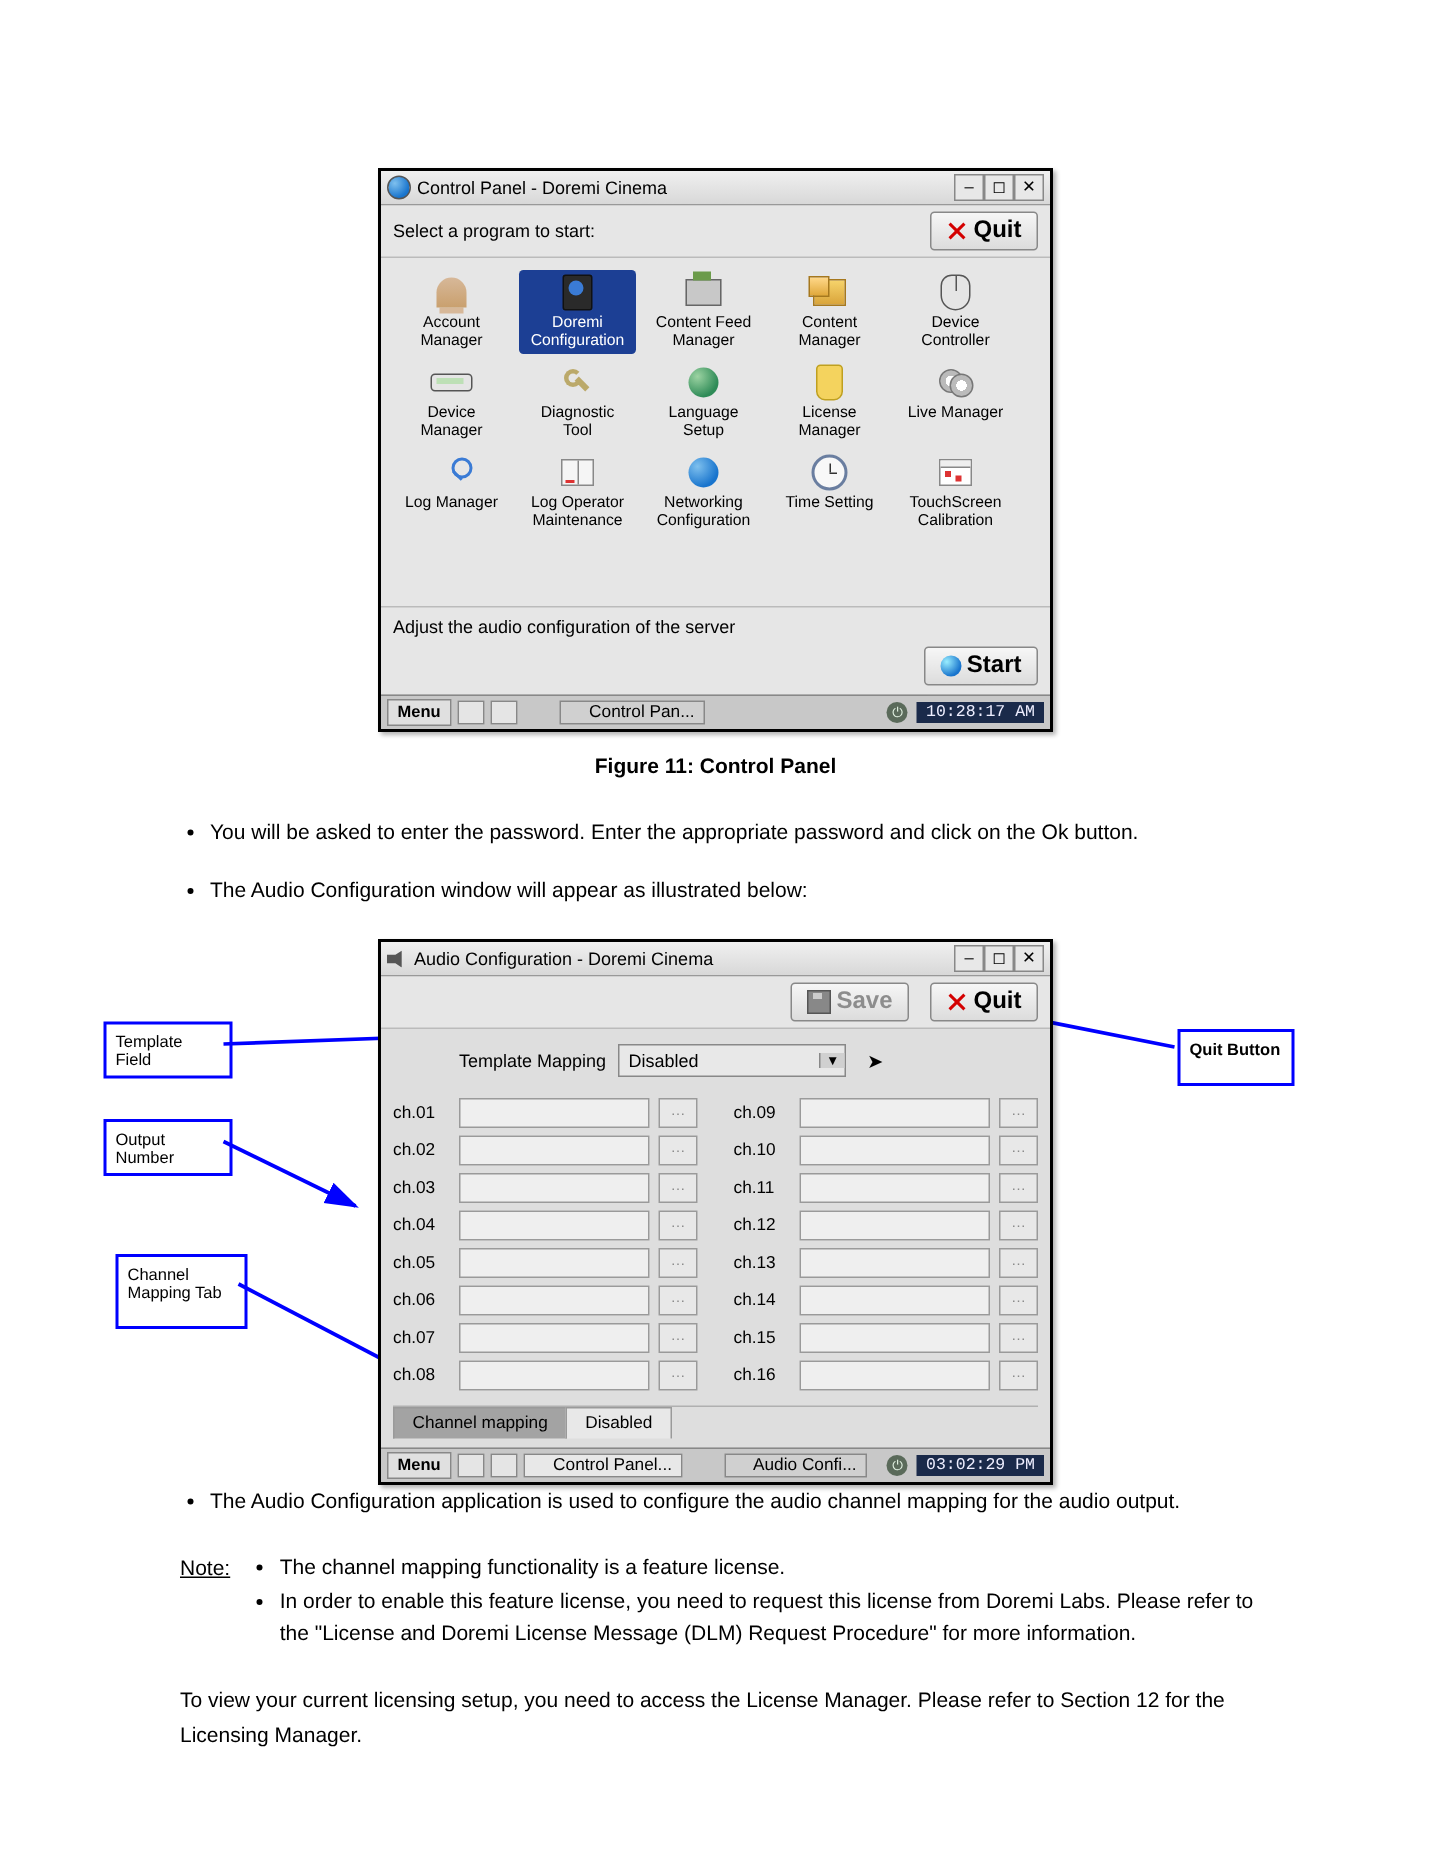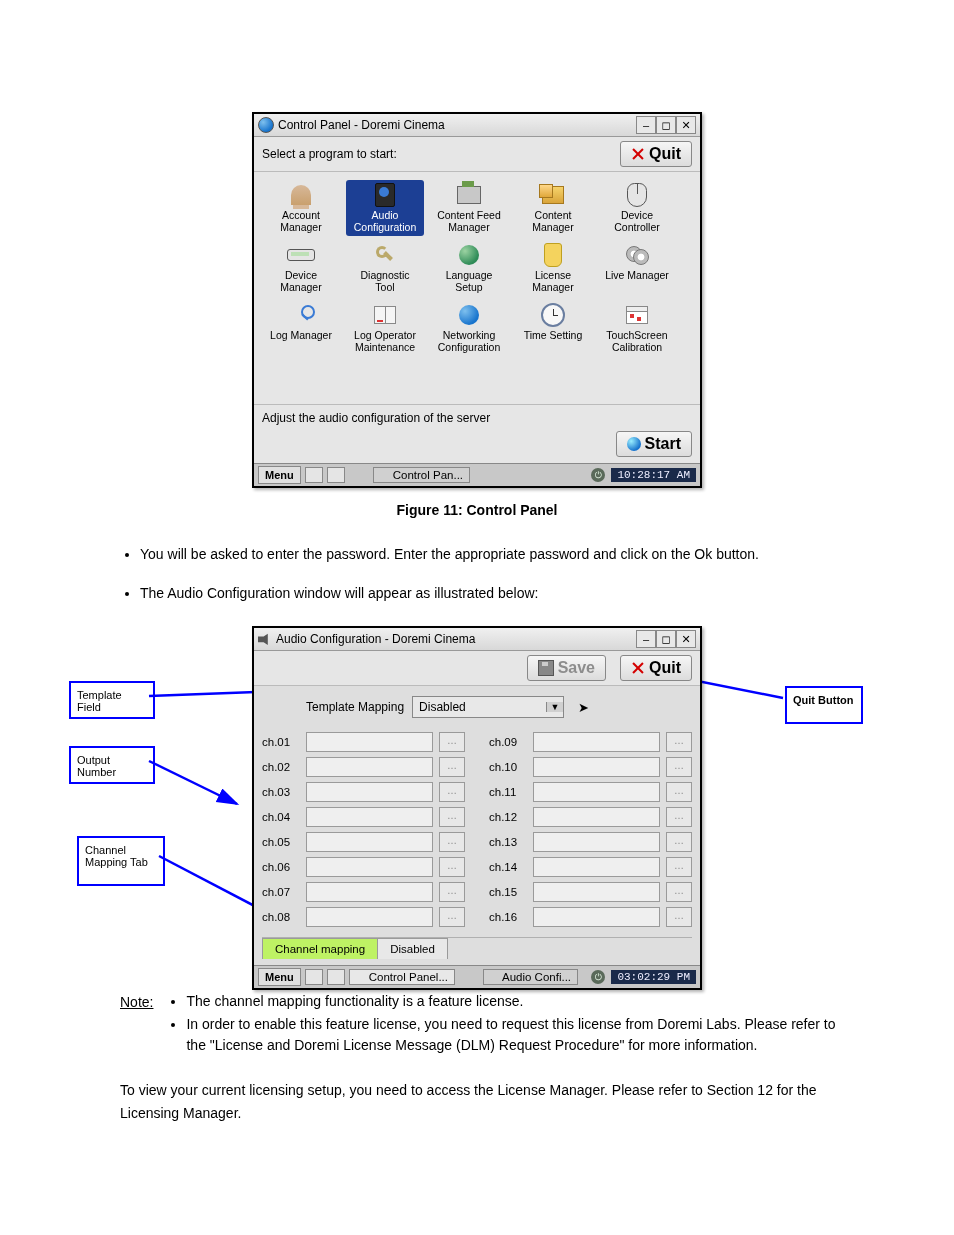--- a/index.html
+++ b/index.html
@@ -83,21 +83,21 @@
   .dropdown .val { flex:1; padding:0 6px; }
   .dropdown .dd { width:16px; border-left:1px solid #888; background:#d0d0d0; text-align:center; font-size:9px; }
   .chgrid { display:flex; gap:24px; }
   .chcol { flex:1; display:flex; flex-direction:column; gap:5px; }
   .chrow { display:flex; align-items:center; gap:6px; font-size:11.5px; }
   .chrow .lbl { width:38px; }
   .chrow .field { flex:1; height:18px; border:1px solid #9a9a9a; background:#efefef; }
   .chrow .more { width:24px; height:18px; border:1px solid #9a9a9a; background:#e8e8e8; font-size:10px; color:#8a8a8a; text-align:center; line-height:16px; }
   .tabs { display:flex; margin-top:10px; border-top:1px solid #b0b0b0; padding-top:0; }
   .tab { padding:4px 12px; font-size:11.5px; border:1px solid #9a9a9a; border-bottom:0; background:#e8e8e8; margin-right:-1px; }
-  .tab:first-child { background:#bef264; }
+  .tab:first-child { background:#a3a3a3; }
   .curs { position:absolute; font-size:13px; color:#000; pointer-events:none; }
 
   .figlabel { text-align:center; font-weight:bold; margin:14px 0 26px; }
   ul.bullets { margin:0 0 22px 140px; padding:0; list-style:disc; width:700px; max-width:100%; }
   ul.bullets li { margin-bottom:18px; line-height:1.5; }
   .note { margin:0 0 20px 120px; display:flex; gap:10px; width:720px; align-items:flex-start; line-height:1.5;}
   .note .u { text-decoration:underline; font-weight:normal; flex-shrink:0; padding-top:2px;}
   .note ul { margin:1px; padding-left:22px; list-style:disc;}
   .note ul li { margin-bottom:2px; }
   .body-text { margin:0 120px 26px; line-height:1.6; }
@@ -137,21 +137,21 @@
               <div class="glyph">
                 <div class="g-person"></div>
               </div>
               <div>Account</div>
               <div>Manager</div>
             </div>
             <div class="appicon sel">
               <div class="glyph">
                 <div class="g-speaker"></div>
               </div>
-              <div>Audio</div>
+              <div>Doremi</div>
               <div>Configuration</div>
             </div>
             <div class="appicon">
               <div class="glyph">
                 <div class="g-printer"></div>
               </div>
               <div>Content Feed</div>
               <div>Manager</div>
             </div>
             <div class="appicon">
@@ -427,20 +427,23 @@
         </span>
         <div class="right">
           <span class="power">⏻</span>
           <span class="clock">03:02:29 PM</span>
         </div>
       </div>
     </div>
   </div>
 </div>
 
+<ul class="bullets">
+      <li>The Audio Configuration application is used to configure the audio channel mapping for the audio output.</li>
+    </ul>
 
 <div class="note">
   <span class="u">Note:</span>
   <ul>
     <li>The channel mapping functionality is a feature license.</li>
     <li>In order to enable this feature license, you need to request this license from Doremi Labs. Please refer to the "License and Doremi License Message (DLM) Request Procedure" for more information.</li>
   </ul>
 </div>
 
 <p class="body-text">To view your current licensing setup, you need to access the License Manager. Please refer to Section 12 for the Licensing Manager.</p>

